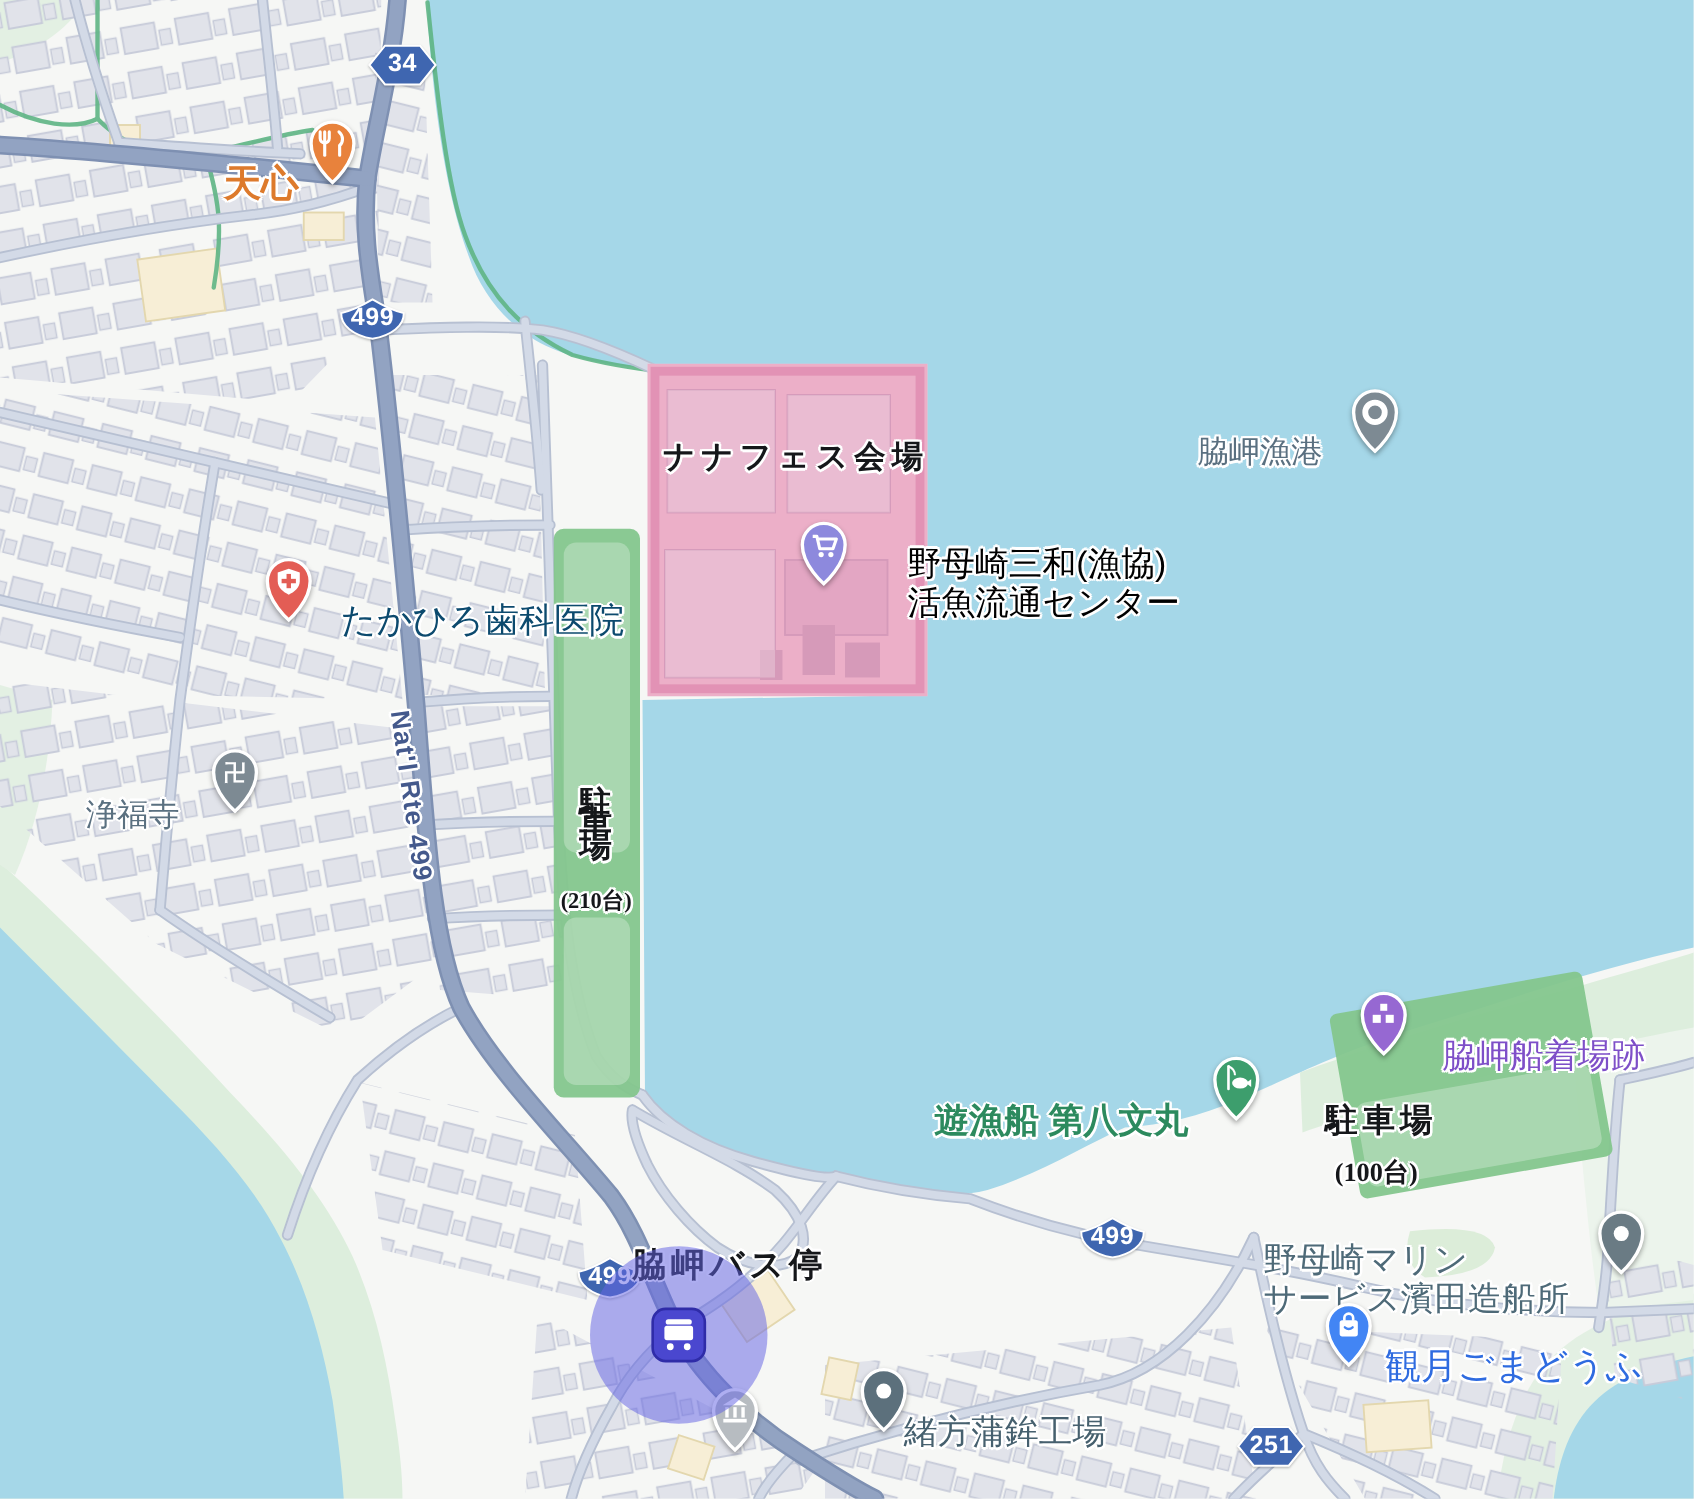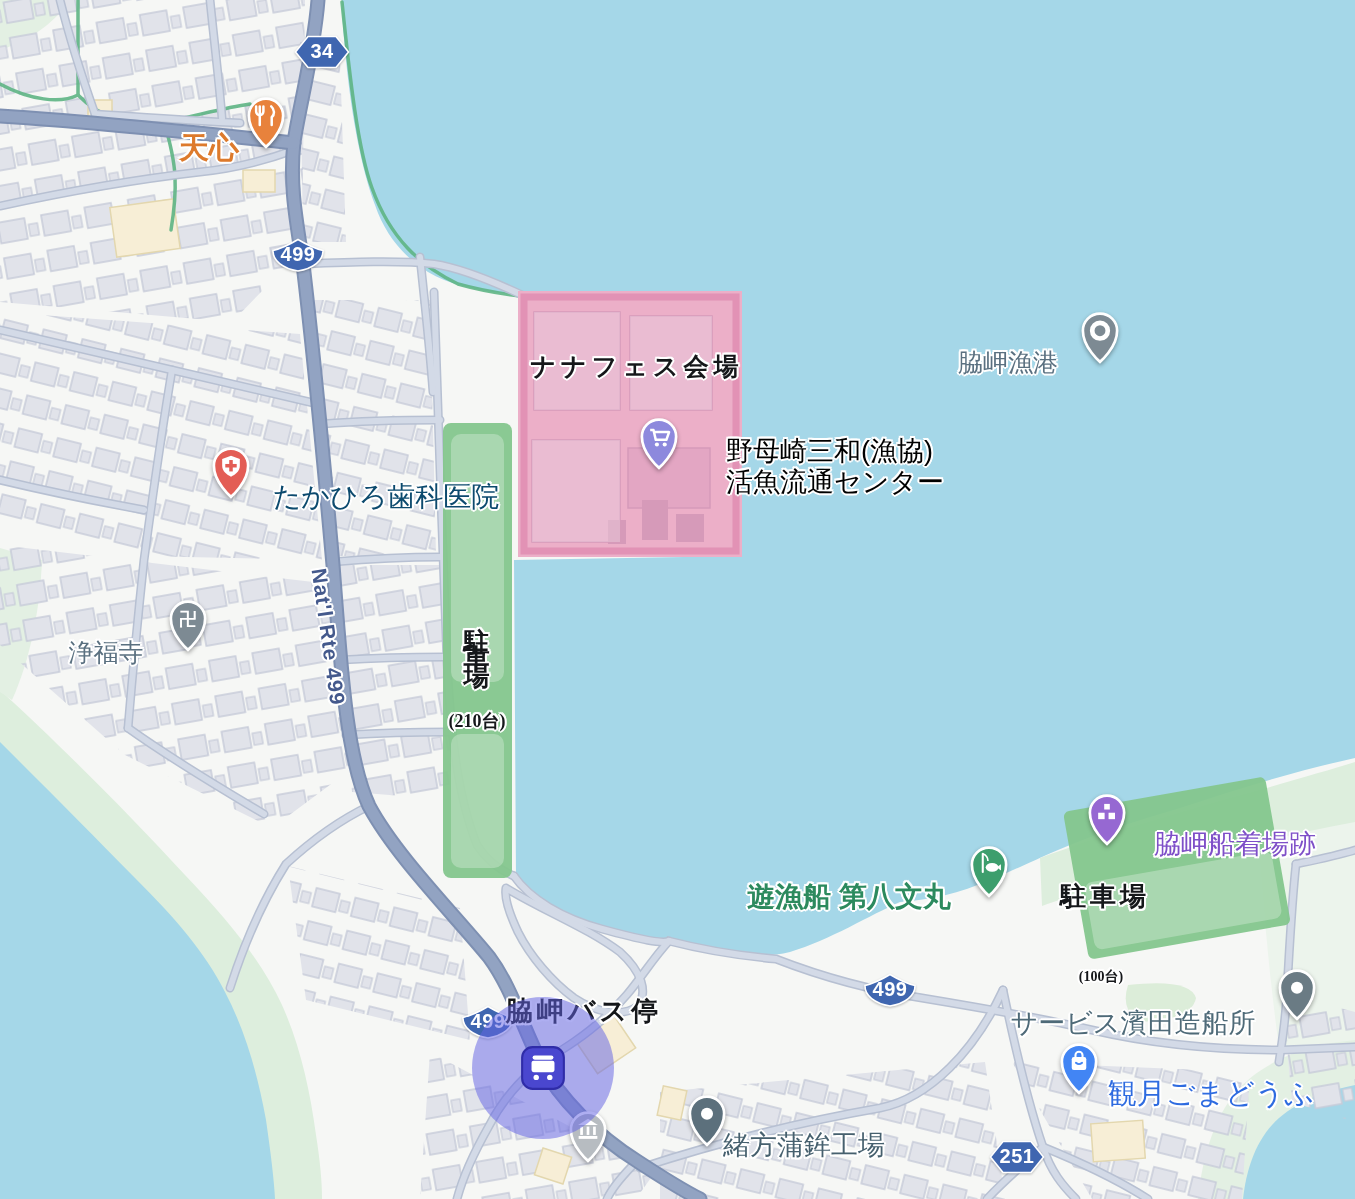--- a/index.html
+++ b/index.html
@@ -255,20 +255,21 @@
             <ellipse cx="25" cy="22.5" rx="6.2" ry="4.2" fill="#fff"></ellipse>
             <path d="M29.5,22.5 l4,-3 v6 Z" fill="#fff"></path>
           </g>
         </svg></div>
       <div class="label" style="left: 849px; top: 897px; color: rgb(44, 138, 94); font-size: 28px; font-weight: 700;">遊漁船 第八文丸</div>
       <div class="pin" style="left: 1297px; top: 1018px;"><svg width="46" height="54" viewBox="0 0 44 52">
           <path d="M22,50 C22,50 5.5,36 5.5,20 A16.5,16.5 0 1 1 38.5,20 C38.5,36 22,50 22,50 Z" fill="#6a7b84" stroke="#ffffff" stroke-width="2.6"></path>
           <circle cx="22" cy="20" r="5.8" fill="#fff"></circle>
         </svg></div>
       <div class="label" style="left: 1133px; top: 1024px; color: rgb(78, 106, 120); font-size: 27px; font-weight: 500;">
+        <div>野母崎マリン</div>
         <div>サービス濱田造船所</div>
       </div>
       <div class="pin" style="left: 1079px; top: 1092px;"><svg width="46" height="54" viewBox="0 0 44 52">
           <path d="M22,50 C22,50 5.5,36 5.5,20 A16.5,16.5 0 1 1 38.5,20 C38.5,36 22,50 22,50 Z" fill="#4285f4" stroke="#ffffff" stroke-width="2.6"></path>
           <g>
             <rect x="15" y="15.5" width="14" height="12.5" rx="2" fill="#fff"></rect>
             <path d="M18.6,16 v-2.2 a3.4,3.4 0 0 1 6.8,0 V16" fill="none" stroke="#fff" stroke-width="2"></path>
             <path d="M19,21 q3,2.6 6,0" stroke="#4285f4" stroke-width="1.8" fill="none" stroke-linecap="round"></path>
           </g>
         </svg></div>
@@ -300,21 +301,21 @@
       <div class="shield" style="left: 890px; top: 990px; width: 56px; height: 34px;"><svg width="56" height="34" viewBox="0 0 56 34">
           <path d="M28,1.5 C38,7.5 47,11 53,12.5 C53.5,22.5 43,30.5 28,33 C13,30.5 2.5,22.5 3,12.5 C9,11 18,7.5 28,1.5 Z" fill="#3f66b0" stroke="#ffffff" stroke-width="1.6"></path>
         </svg><span>499</span></div>
       <div class="shield" style="left: 1017px; top: 1157px; width: 56px; height: 34px;"><svg width="56" height="34" viewBox="0 0 56 34">
           <polygon points="14,1.5 42,1.5 54.5,17 42,32.5 14,32.5 1.5,17" fill="#3f66b0" stroke="#ffffff" stroke-width="1.6"></polygon>
         </svg><span>251</span></div>
       <div class="label serif" style="left: 637px; top: 367px; color: rgb(21, 23, 26); font-size: 25px; font-weight: 700; letter-spacing: 5px;">ナナフェス会場</div>
       <div class="label serif vert" style="left: 476px; top: 633px; color: rgb(21, 23, 26); font-size: 26px; font-weight: 700; letter-spacing: 18px;">駐車場</div>
       <div class="label serif" style="left: 477px; top: 721px; color: rgb(21, 23, 26); font-size: 18px; font-weight: 700;">(210台)</div>
       <div class="label serif" style="left: 1105px; top: 897px; color: rgb(21, 23, 26); font-size: 26px; font-weight: 700; letter-spacing: 4px;">駐車場</div>
-      <div class="label serif" style="left: 1101px; top: 938px; color: rgb(21, 23, 26); font-size: 14px; font-weight: 700; margin-top: 39px;">(100台)</div>
+      <div class="label serif" style="left: 1101px; top: 938px; color: rgb(21, 23, 26); font-size: 21px; font-weight: 700;">(100台)</div>
       <div class="label serif" style="left: 584px; top: 1012px; color: rgb(21, 23, 26); font-size: 27px; font-weight: 700; letter-spacing: 4px;">脇岬バス停</div>
       <div class="label" style="left: 328px; top: 637px; color: rgb(68, 89, 140); font-size: 21px; font-weight: 700; transform: translate(-50%, -50%) rotate(82deg); letter-spacing: 1px;">Nat'l Rte 499</div>
       <div class="buswrap" style="left: 543px; top: 1068px;">
         <div class="buscircle">
           <svg width="48" height="48" viewBox="0 0 46 46">
             <rect x="3" y="3" width="40" height="40" rx="10" fill="#4a47cf" stroke="#2f2ca8" stroke-width="2"></rect>
             <rect x="13" y="11" width="20" height="4" rx="2" fill="#fff"></rect>
             <rect x="12" y="16" width="22" height="11" rx="2" fill="#fff"></rect>
             <circle cx="16.5" cy="32" r="2.6" fill="#fff"></circle>
             <circle cx="29.5" cy="32" r="2.6" fill="#fff"></circle>

